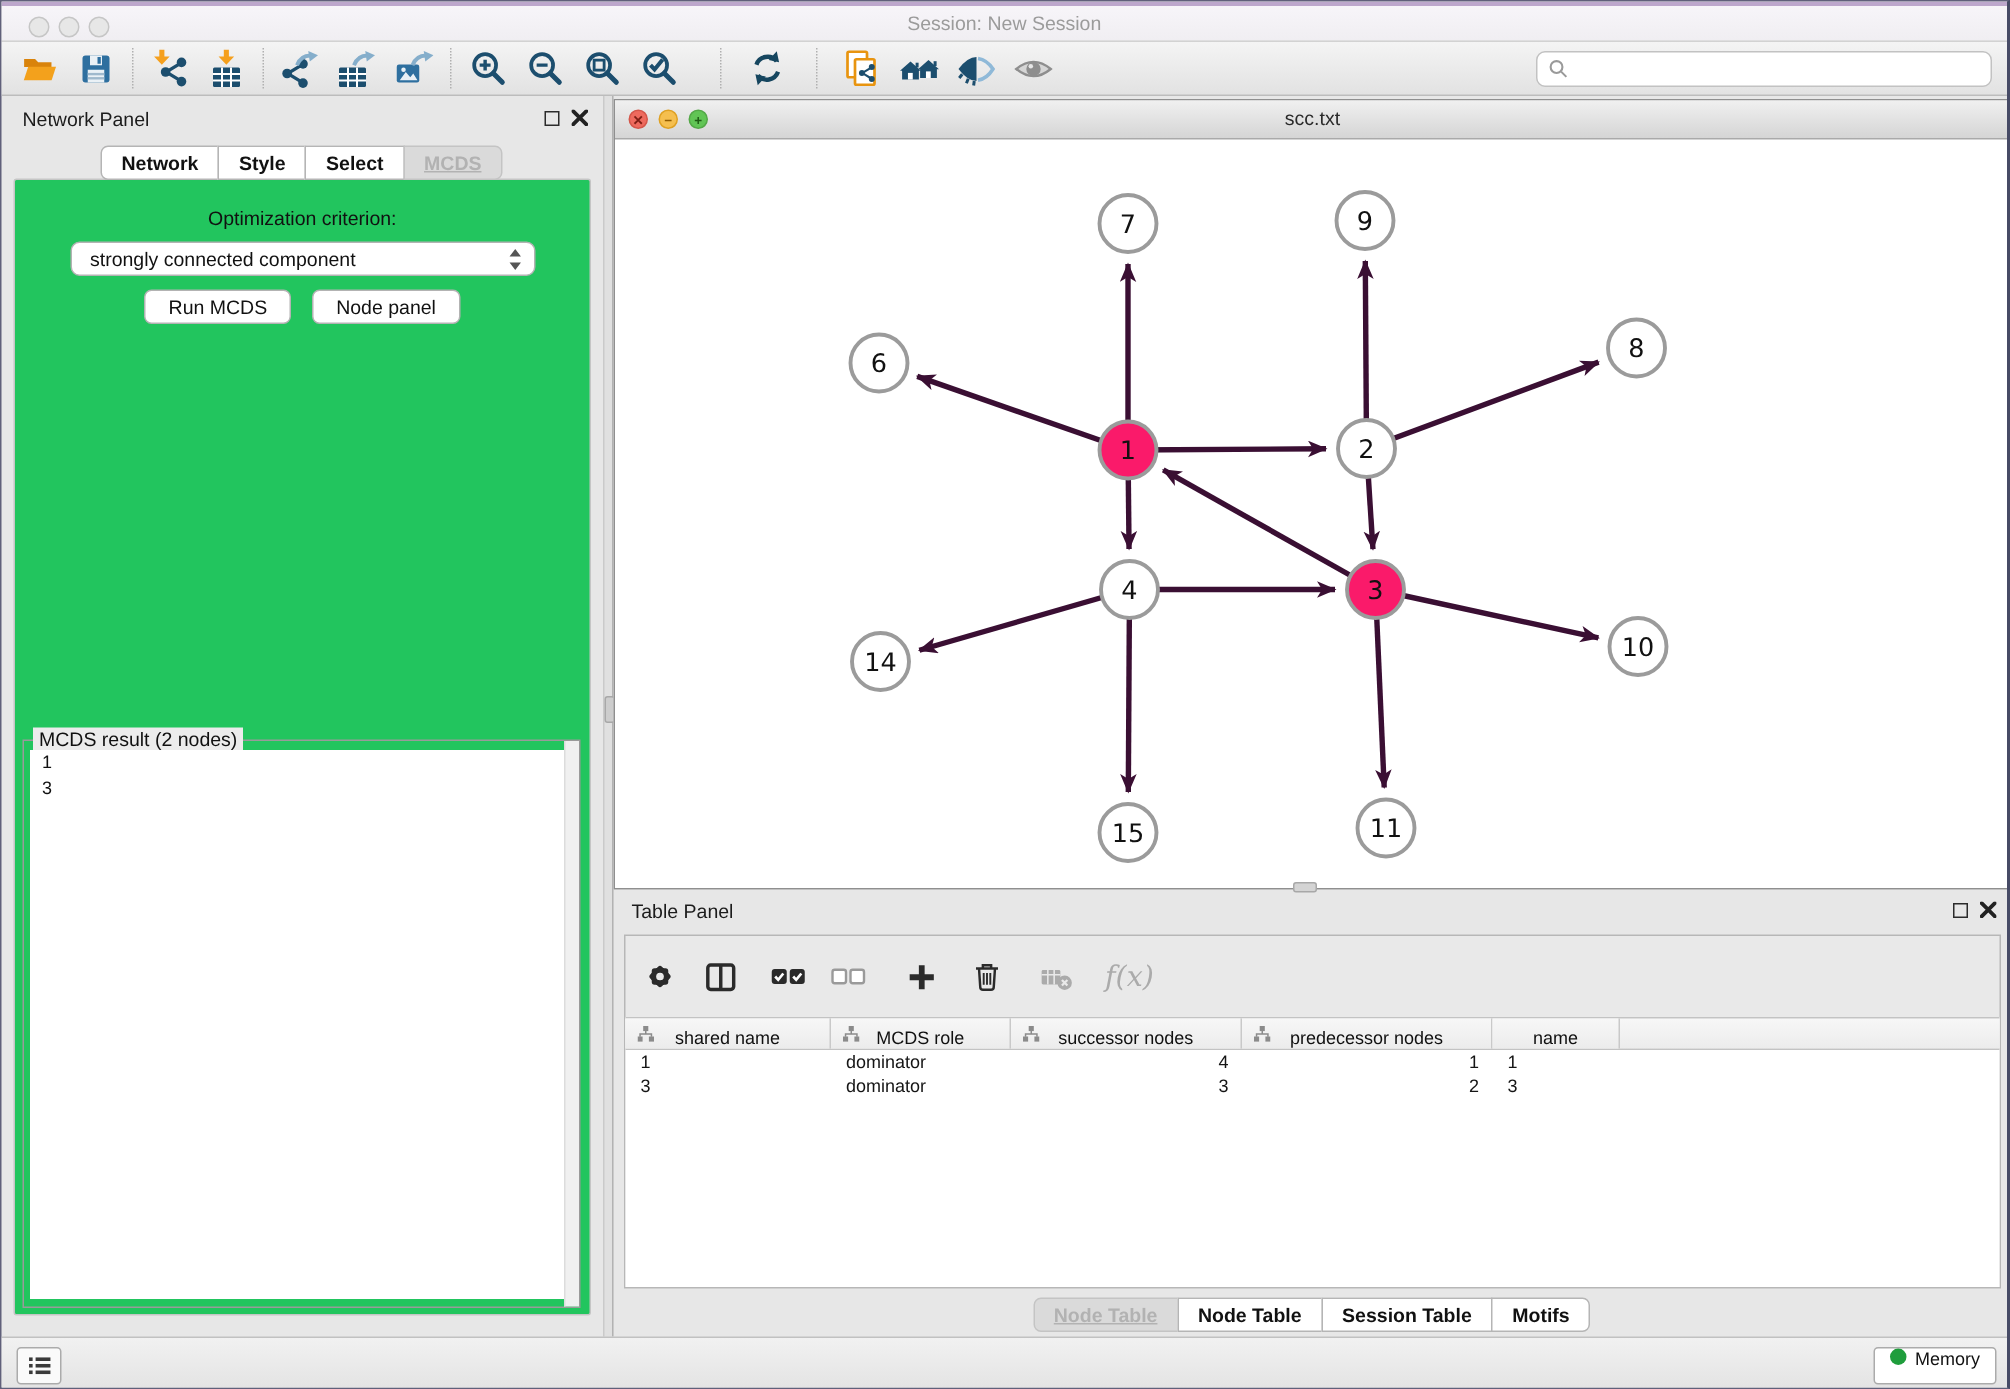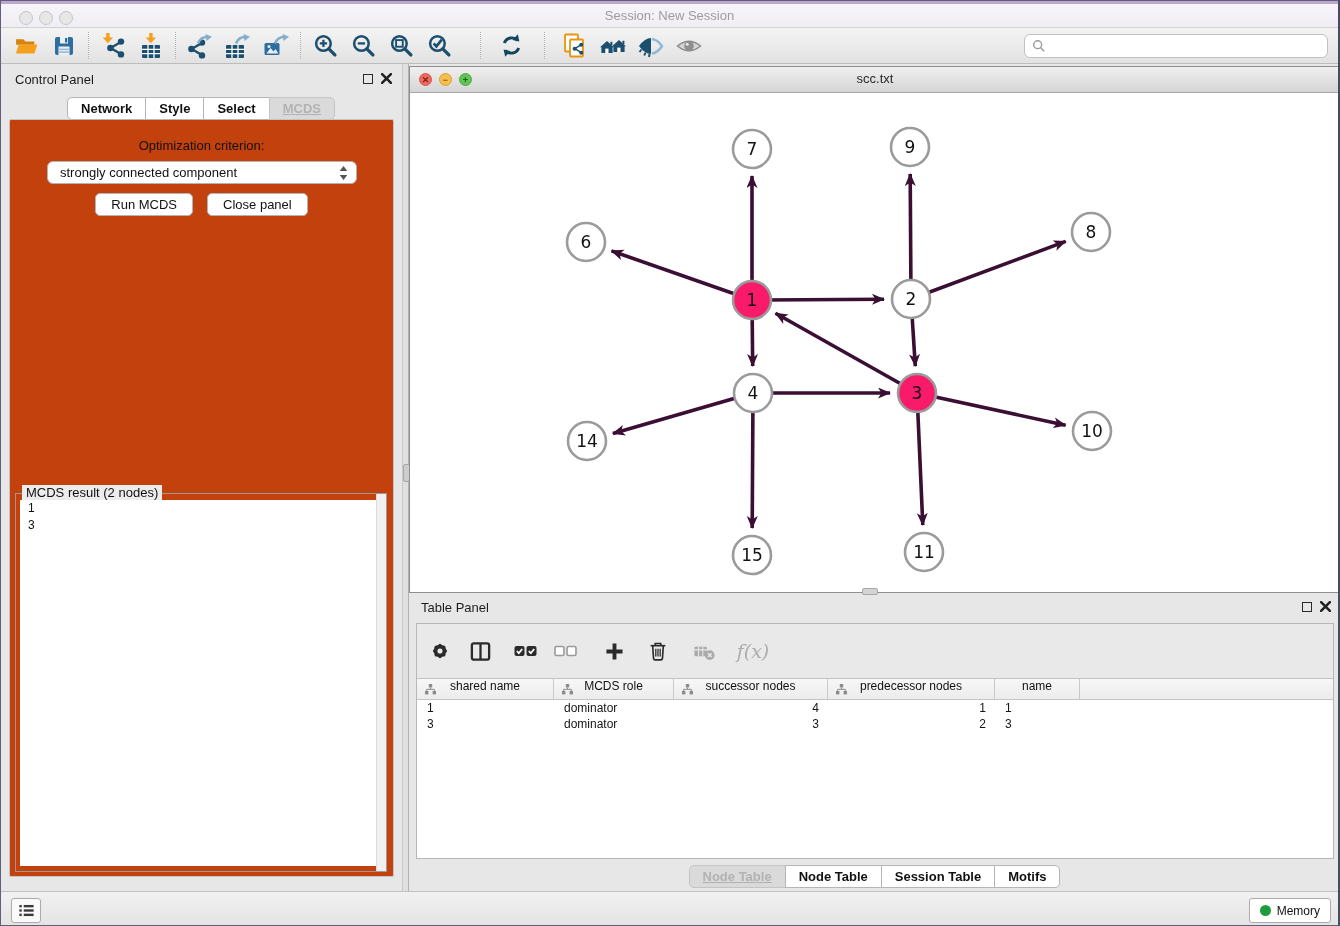--- a/index.html
+++ b/index.html
@@ -23,21 +23,21 @@
   .panel-title{position:absolute;left:14px;top:8px;font-size:13px;color:#1c1c1c;}
   .win-icons{position:absolute;right:10px;top:9px;display:flex;gap:8px;align-items:center;}
   .float-ico{width:10px;height:10px;border:1.6px solid #2b2b2b;box-sizing:border-box;}
   .seg-tabs{display:flex;justify-content:center;}
   .seg-tab{background:#fff;border:1px solid #b5b5b5;padding:3px 13px;font-size:13px;font-weight:600;color:#111;
            margin-left:-1px;white-space:nowrap;}
   .seg-tab:first-child{border-radius:5px 0 0 5px;}
   .seg-tab:last-child{border-radius:0 5px 5px 0;}
   .seg-tab.selected{background:#dadada;color:#b2b2b2;border-color:#c4c4c4;text-decoration:underline;}
   .cp-tabs{position:absolute;left:0;right:0;top:33px;z-index:2;}
-  .cp-body{position:absolute;left:8px;right:8px;top:55px;bottom:14px;background:#c2410c;border:1px solid #c5c5c5;border-radius:2px;}
+  .cp-body{position:absolute;left:8px;right:8px;top:55px;bottom:14px;background:#22c55e;border:1px solid #c5c5c5;border-radius:2px;}
   .opt-label{position:absolute;left:0;right:0;top:18px;text-align:center;font-size:13px;color:#111;}
   .criterion{position:absolute;left:37px;top:41px;width:310px;height:23px;background:#fff;border:1px solid #b3b3b3;
              border-radius:6px;display:flex;align-items:center;padding:0 8px 0 12px;box-sizing:border-box;}
   .criterion .val{flex:1;font-size:13px;color:#111;}
   .btn-row{position:absolute;left:0;right:0;top:73px;display:flex;justify-content:center;gap:14px;}
   .btn{background:#fff;border:1px solid #b3b3b3;border-radius:5px;font-size:13px;color:#111;padding:3px 15px;font-family:"Liberation Sans",sans-serif;}
   .fieldset{position:absolute;left:5px;right:6px;top:373px;bottom:4px;border:1px solid #9a9a9a;}
   .legend{position:absolute;left:6px;top:-9px;background:#ececec;padding:0 4px;font-size:13px;color:#111;}
   .listbox{position:absolute;left:4px;right:5px;top:6px;bottom:5px;background:#fff;overflow:hidden;}
   .list-item{font-size:12px;color:#111;padding:1px 0 1px 8px;line-height:15px;}
@@ -56,32 +56,32 @@
   .net-title{text-align:center;font-size:13px;color:#2a2a2a;line-height:24px;}
   .net-grip{position:absolute;left:452px;bottom:-3px;width:14px;height:5px;background:#d4d4d4;border:1px solid #a8a8a8;border-radius:2px;}
   
   .tp{position:absolute;left:408px;top:592px;width:932px;height:298px;}
   .tp-body{position:absolute;left:7px;right:7px;top:30px;height:236px;background:#e9e9e9;border:1px solid #b7b7b7;box-sizing:border-box;}
   .tp-toolbar{position:absolute;left:0;right:0;top:0;height:54px;display:flex;align-items:center;padding-left:10px;gap:14px;}
   .tpbtn{width:26px;height:26px;display:flex;align-items:center;justify-content:center;}
   .fx{font-family:"DejaVu Serif",serif;font-style:italic;font-size:19px;color:#ababab;}
   .ttable{position:absolute;left:0;right:0;top:54px;bottom:0;background:#fff;}
   .thead{display:flex;height:22px;background:linear-gradient(#f7f7f7,#ececec);border-top:1px solid #c3c3c3;border-bottom:1px solid #c3c3c3;box-sizing:border-box;}
-  .th{position:relative;display:flex;align-items:flex-start;justify-content:center;font-size:12px;color:#111;border-right:1px solid #c9c9c9;box-sizing:border-box;background:linear-gradient(#f7f7f7,#ececec);}
+  .th{position:relative;display:flex;align-items:flex-end;justify-content:center;font-size:12px;color:#111;border-right:1px solid #c9c9c9;box-sizing:border-box;background:linear-gradient(#f7f7f7,#ececec);}
   .th .tree{position:absolute;left:8px;top:5px;}
   .c1{width:137px;}.c2{width:120px;}.c3{width:154px;}.c4{width:167px;}.c5{width:85px;}
   .trow{display:flex;height:16px;line-height:16px;font-size:12px;color:#151515;}
   .td{box-sizing:border-box;padding-left:10px;overflow:hidden;}
   .td.c3,.td.c4{text-align:right;padding-left:0;padding-right:9px;}
   .tp-tabs{position:absolute;left:0;right:0;top:272px;}
   
   .statusbar{position:absolute;left:0;top:890px;width:100%;height:36px;background:linear-gradient(#f1f1f1,#e3e3e3);border-top:1px solid #c1c1c1;box-sizing:border-box;}
   .sq-btn{position:absolute;left:10px;top:6px;width:28px;height:23px;background:#fafafa;border:1px solid #ababab;border-radius:3px;display:flex;align-items:center;justify-content:center;}
   .mem-btn{position:absolute;right:7px;top:6px;height:23px;background:#fff;border:1px solid #ababab;border-radius:3px;
-           display:flex;align-items:center;gap:6px;padding:0 10px;font-size:12px;color:#111;}
+           display:flex;gap:6px;padding:0 10px;font-size:12px;color:#111;}
   .mem-dot{width:11px;height:11px;border-radius:50%;}
 </style>
 </head>
 <body>
 
 <svg width="0" height="0" style="position:absolute">
   <defs>
     <g id="i-share">
       <path stroke="#1C4E6E" stroke-width="2.3" fill="none" d="M4.5,9.6 L13,4.4 M4.5,10.4 L13,15.6"></path>
       <circle cx="14" cy="3.6" r="3.2" fill="#1C4E6E"></circle>
@@ -243,21 +243,21 @@
     <div class="searchbox">
       <svg viewBox="0 0 16 16" width="14" height="14">
           <circle cx="6.5" cy="6.5" r="4.5" fill="none" stroke="#9a9a9a" stroke-width="1.6"></circle>
           <path d="M10,10 L14,14" stroke="#9a9a9a" stroke-width="1.6"></path>
         </svg>
       <input type="text" placeholder="" style="">
     </div>
   </div>
 
   <div class="cp">
-    <div class="panel-title">Control Panel</div>
+    <div class="panel-title">Network Panel</div>
     <div class="win-icons">
       <span class="float-ico"></span>
       <svg width="11" height="11" viewBox="0 0 10 10">
           <path d="M1,1 L9,9 M9,1 L1,9" stroke="#222" stroke-width="2.3" stroke-linecap="round"></path>
         </svg>
     </div>
     <div class="cp-tabs seg-tabs">
       <div class="seg-tab">Network</div>
       <div class="seg-tab">Style</div>
       <div class="seg-tab">Select</div>
@@ -266,21 +266,21 @@
     <div class="cp-body">
       <div class="opt-label">Optimization criterion:</div>
       <div class="criterion">
         <span class="val">strongly connected component</span>
         <svg width="9" height="14" viewBox="0 0 9 14">
             <path fill="#555" d="M4.5,0 L8.3,5 H0.7 z M4.5,14 L0.7,9 H8.3 z"></path>
           </svg>
       </div>
       <div class="btn-row">
         <button class="btn">Run MCDS</button>
-        <button class="btn">Close panel</button>
+        <button class="btn">Node panel</button>
       </div>
       <div class="fieldset">
         <span class="legend">MCDS result (2 nodes)</span>
         <div class="listbox" id="mcds-list">
             <div class="list-item">1</div>
             <div class="list-item">3</div>
           </div>
         <div class="lb-scroll"></div>
       </div>
     </div>

